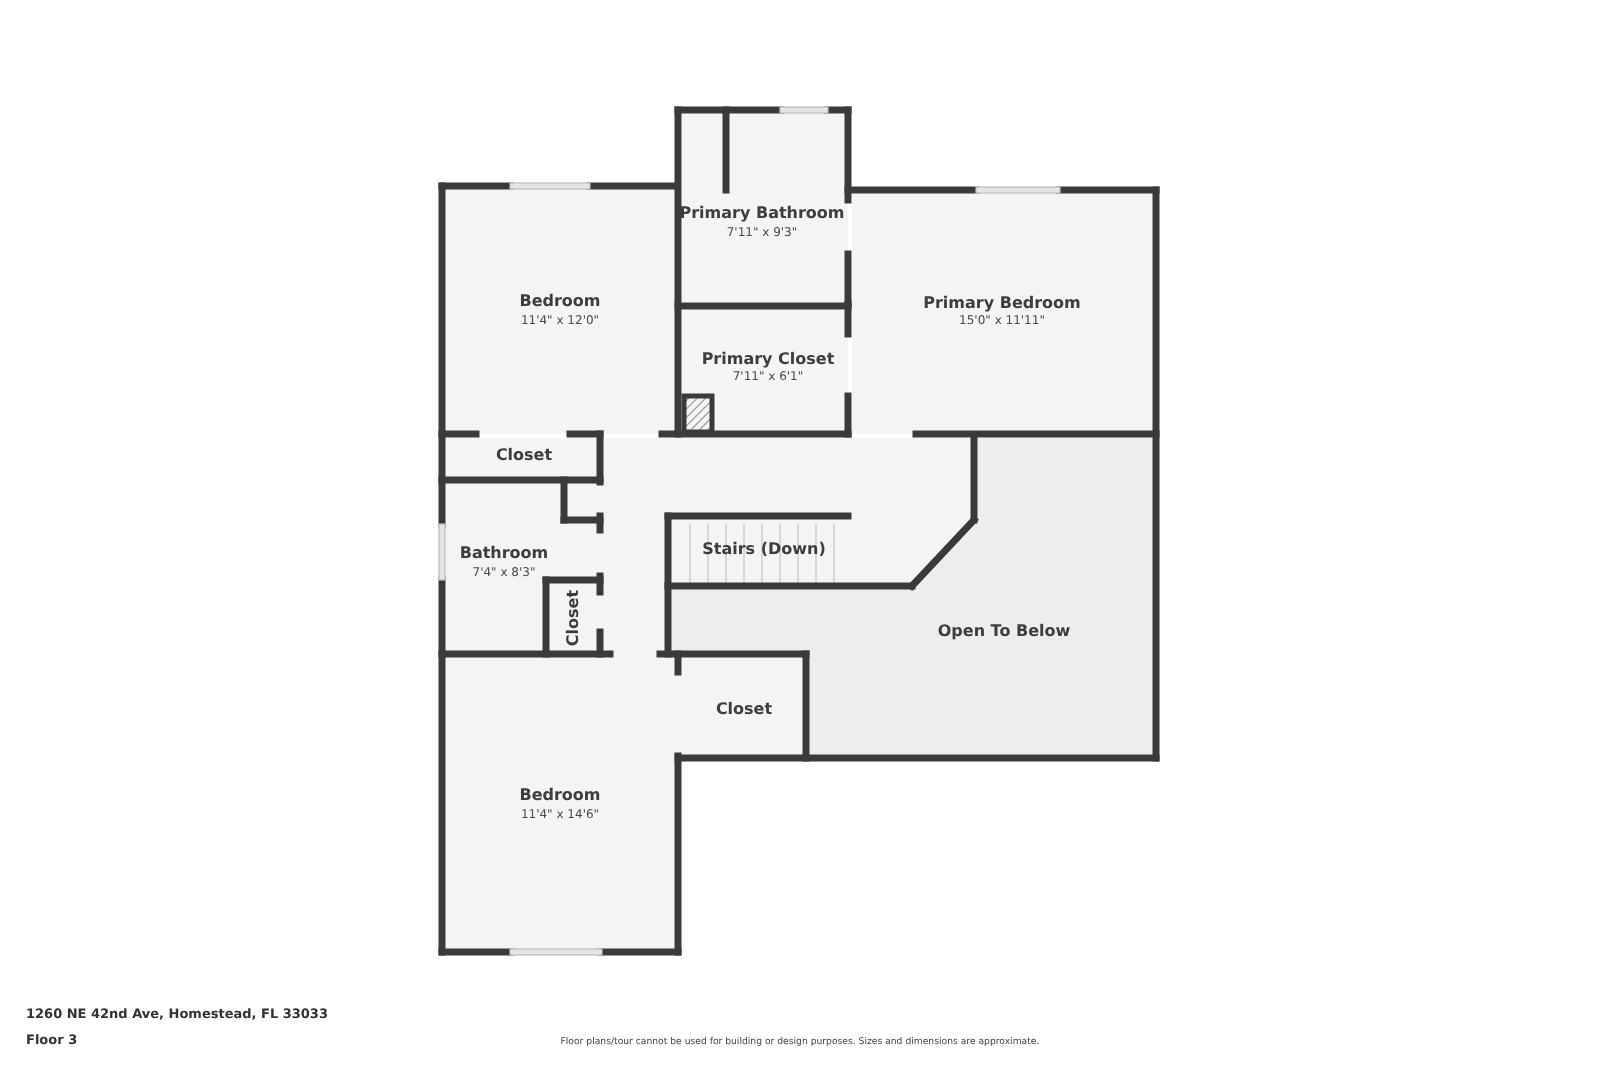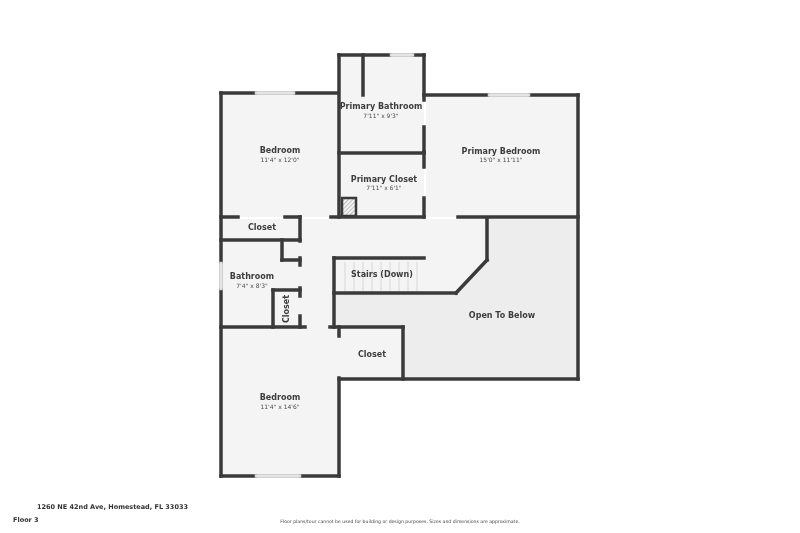--- a/index.html
+++ b/index.html
@@ -6,21 +6,20 @@
   body {
     width: 800px; height: 533px; background: #ffffff; position: relative; overflow: hidden;
     font-family: "DejaVu Sans", sans-serif;
   }
   #plan { position: absolute; left: 0; top: 0; }
   .room-label { font-family: "DejaVu Sans", sans-serif; font-size: 8px; fill: #3d3d3d; font-weight: bold; }
   .room-dim { font-family: "DejaVu Sans", sans-serif; font-size: 6px; fill: #4a4a4a; }
   .footer-address {
     position: absolute; left: 13px; top: 503px; font-size: 6.5px; font-weight: bold; color: #333;
     font-family: "DejaVu Sans", sans-serif;
-    margin-left: 24px;
   }
   .footer-floor {
     position: absolute; left: 13px; top: 516px; font-size: 6.5px; font-weight: bold; color: #333;
     font-family: "DejaVu Sans", sans-serif;
   }
   .footer-disclaimer {
     position: absolute; left: 0; width: 800px; text-align: center; top: 519px; font-size: 4.6px; color: #444;
     font-family: "DejaVu Sans", sans-serif;
   }
 </style>

